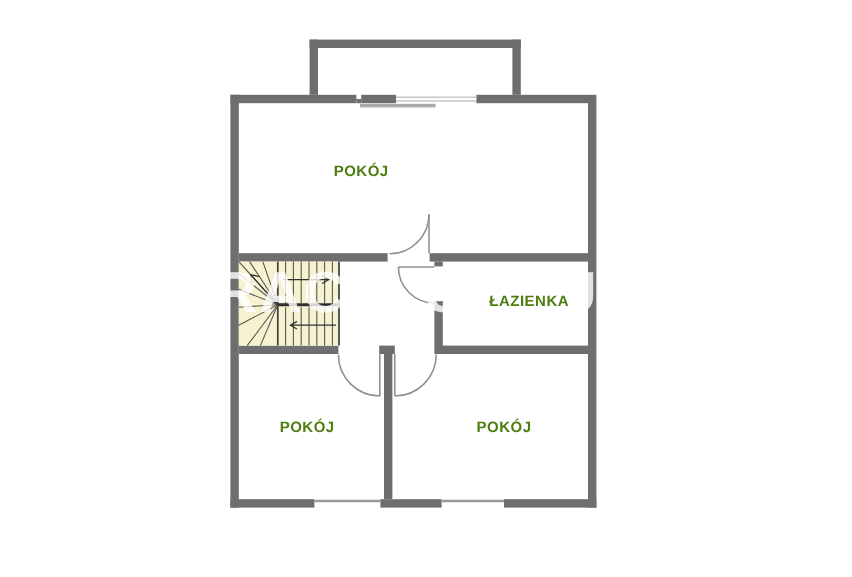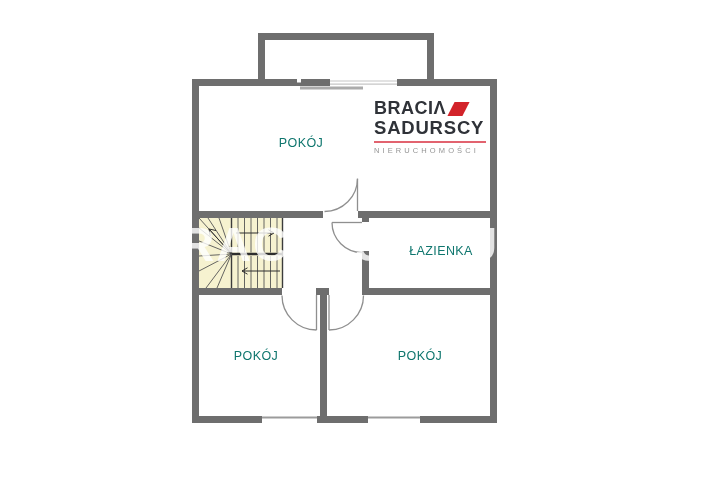--- a/index.html
+++ b/index.html
@@ -14,21 +14,21 @@
   .stair-line{stroke:#555;stroke-width:0.9;}
   .stair-edge{stroke:#3c3c3c;stroke-width:1.4;}
   .stair-strong{stroke:#2e2e2e;stroke-width:2.4;}
   .stair-arrow{stroke:#2e2e2e;stroke-width:1;fill:none;}
   .win-line{stroke:var(--window);stroke-width:2;}
   .glaze{stroke:#c6c6c6;stroke-width:1.2;}
   .radiator{fill:#ababab;}
 
   .room-label{
     position:absolute;transform:translateX(-50%);z-index:4;
-    font-size:12.5px;font-weight:400;color:#0f766e;letter-spacing:0.4px;
+    font-size:12.5px;font-weight:700;color:#4d7c0f;letter-spacing:0.4px;
     white-space:nowrap;
   }
   .watermark{
     position:absolute;left:143px;top:217px;z-index:3;
     font-size:48px;font-weight:700;letter-spacing:2px;white-space:nowrap;
     color:rgba(255,255,255,0.8);
   }
   .logo{position:absolute;left:374px;top:99px;width:114px;z-index:4;}
   .logo-row1{display:flex;align-items:flex-end;line-height:1;}
   .logo-line1{font-size:18px;font-weight:700;color:var(--logo_dark);letter-spacing:0.5px;}
@@ -149,24 +149,14 @@
     </g>
   </svg>
 
   <div class="watermark">BRACIA SADURSCY</div>
 
   <div class="room-label" style="left:301px;top:136px;">POKÓJ</div>
   <div class="room-label" style="left:431px;top:244px;margin-left:10px;">ŁAZIENKA</div>
   <div class="room-label" style="left:256px;top:349px;">POKÓJ</div>
   <div class="room-label" style="left:420px;top:349px;">POKÓJ</div>
 
-  <div class="logo">
-    <div class="logo-row1">
-      <span class="logo-line1">BRACI</span>
-      <span class="logo-line1">Λ</span>
-      <span class="logo-mark"></span>
-    </div>
-    <div class="logo-line2">SADURSCY</div>
-    <div class="logo-rule"></div>
-    <div class="logo-line3">NIERUCHOMOŚCI</div>
-  </div>
 
 </div>
 
 </body></html>

